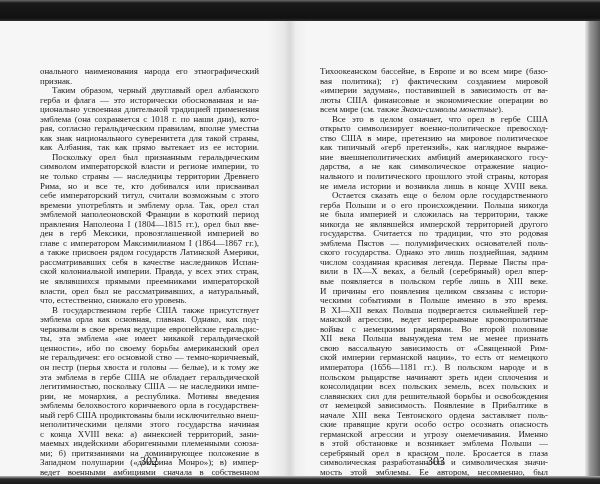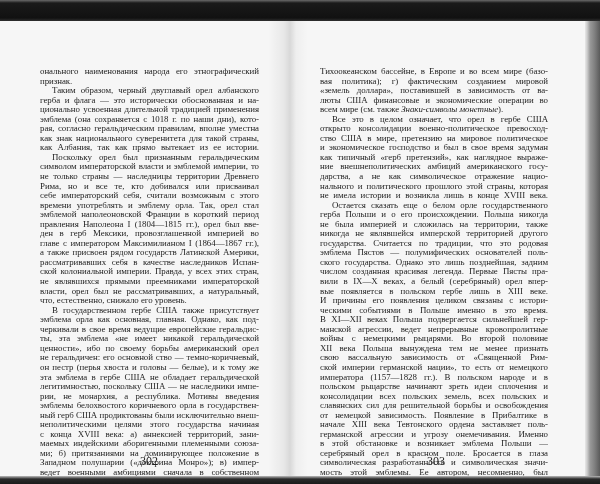--- a/index.html
+++ b/index.html
@@ -36,24 +36,24 @@
         <span class="line ">онального наименования народа его этнографический</span>
         <span class="line last">признак.</span>
         <span class="line indent">Таким образом, черный двуглавый орел албанского</span>
         <span class="line ">герба и флага — это исторически обоснованная и на-</span>
         <span class="line ">ционально усвоенная длительной традицией применения</span>
         <span class="line ">эмблема (она сохраняется с 1018 г. по наши дни), кото-</span>
         <span class="line ">рая, согласно геральдическим правилам, вполне уместна</span>
         <span class="line ">как знак национального суверенитета для такой страны,</span>
         <span class="line ">как Албания, так как прямо вытекает из ее истории.</span>
         <span class="line indent">Поскольку орел был признанным геральдическим</span>
-        <span class="line ">символом императорской власти и эмблемой империи, то</span>
+        <span class="line ">символом императорской власти и регионе империи, то</span>
         <span class="line ">не только страны — наследницы территории Древнего</span>
         <span class="line ">Рима, но и все те, кто добивался или присваивал</span>
-        <span class="line ">себе императорский себя, считали возможным с этого</span>
+        <span class="line ">себе императорский титул, считали возможным с этого</span>
         <span class="line ">времени употреблять и эмблему орла. Так, орел стал</span>
         <span class="line ">эмблемой наполеоновской Франции в короткий период</span>
         <span class="line ">правления Наполеона I (1804—1815 гг.), орел был вве-</span>
         <span class="line ">ден в герб Мексики, провозглашенной империей во</span>
         <span class="line ">главе с императором Максимилианом I (1864—1867 гг.),</span>
         <span class="line ">а также присвоен рядом государств Латинской Америки,</span>
         <span class="line ">рассматривавших себя в качестве наследников Испан-</span>
         <span class="line ">ской колониальной империи. Правда, у всех этих стран,</span>
         <span class="line ">не являвшихся прямыми преемниками императорской</span>
         <span class="line ">власти, орел был не рассматривавших, а натуральный,</span>
@@ -78,27 +78,26 @@
         <span class="line ">ведет военными амбициями сначала в собственном</span>
         <span class="line ">регионе, затем в Западном полушарии и, наконец, в</span>
       </div>
     <div class="pnum">302</div>
   </div>
   <div class="gutter"></div>
   <div class="page right">
     <div class="text" id="right-text">
         <span class="line ">Тихоокеанском бассейне, в Европе и во всем мире (базо-</span>
         <span class="line ">вая политика); г) фактическим созданием мировой</span>
-        <span class="line ">«земель доллара», поставившей в зависимость от ва-</span>
+        <span class="line ">«империи задуман», поставившей в зависимость от ва-</span>
         <span class="line ">люты США финансовые и экономические операции во</span>
         <span class="line last">всем мире (см. также <em>Знаки-символы монетные</em>).</span>
         <span class="line indent">Все это в целом означает, что орел в гербе США</span>
-        <span class="line ">открыто консолидации военно-политическое превосход-</span>
+        <span class="line ">открыто символизирует военно-политическое превосход-</span>
         <span class="line ">ство США в мире, претензию на мировое политическое</span>
-        <span class="line ">и экономическое господство и был в свое время задуман</span>
         <span class="line ">как типичный «герб претензий», как наглядное выраже-</span>
         <span class="line ">ние внешнеполитических амбиций американского госу-</span>
         <span class="line ">дарства, а не как символическое отражение нацио-</span>
         <span class="line ">нального и политического прошлого этой страны, которая</span>
         <span class="line ">не имела истории и возникла лишь в конце XVIII века.</span>
         <span class="line indent">Остается сказать еще о белом орле государственного</span>
         <span class="line ">герба Польши и о его происхождении. Польша никогда</span>
         <span class="line ">не была империей и сложилась на территории, также</span>
         <span class="line ">никогда не являвшейся имперской территорией другого</span>
         <span class="line ">государства. Считается по традиции, что это родовая</span>
@@ -108,26 +107,27 @@
         <span class="line ">вили в IX—X веках, а белый (серебряный) орел впер-</span>
         <span class="line ">вые появляется в польском гербе лишь в XIII веке.</span>
         <span class="line ">И причины его появления целиком связаны с истори-</span>
         <span class="line ">ческими событиями в Польше именно в это время.</span>
         <span class="line ">В XI—XII веках Польша подвергается сильнейшей гер-</span>
         <span class="line ">манской агрессии, ведет непрерывные кровопролитные</span>
         <span class="line ">войны с немецкими рыцарями. Во второй половине</span>
         <span class="line ">XII века Польша вынуждена тем не менее признать</span>
         <span class="line ">свою вассальную зависимость от «Священной Рим-</span>
         <span class="line ">ской империи германской нации», то есть от немецкого</span>
-        <span class="line ">императора (1157—1828 гг.). В польском народе и в</span>
+        <span class="line ">императора (1656—1181 гг.). В польском народе и в</span>
         <span class="line ">польском рыцарстве начинают зреть идеи сплочения и</span>
         <span class="line ">консолидации всех польских земель, всех польских и</span>
         <span class="line ">славянских сил для решительной борьбы и освобождения</span>
         <span class="line ">от немецкой зависимость. Появление в Прибалтике в</span>
         <span class="line ">начале XIII века Тевтонского ордена заставляет поль-</span>
+        <span class="line ">ские правящие круги особо остро осознать опасность</span>
         <span class="line ">германской агрессии и угрозу онемечивания. Именно</span>
         <span class="line ">в этой обстановке и возникает эмблема Польши —</span>
         <span class="line ">серебряный орел в красном поле. Бросается в глаза</span>
         <span class="line ">символическая разработанность и символическая значи-</span>
         <span class="line ">мость этой эмблемы. Ее автором, несомненно, был</span>
       </div>
     <div class="pnum">303</div>
   </div>
 </div>
 

